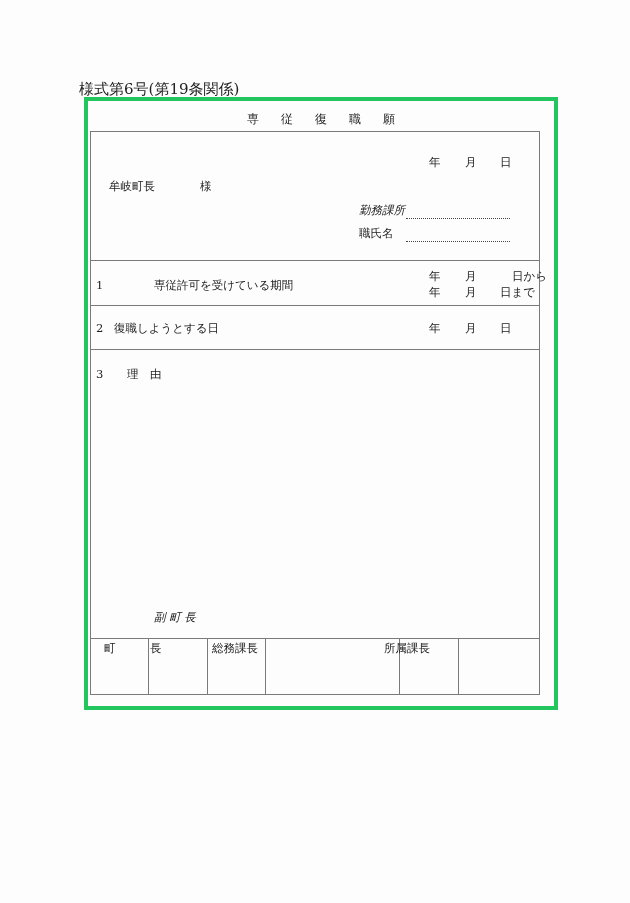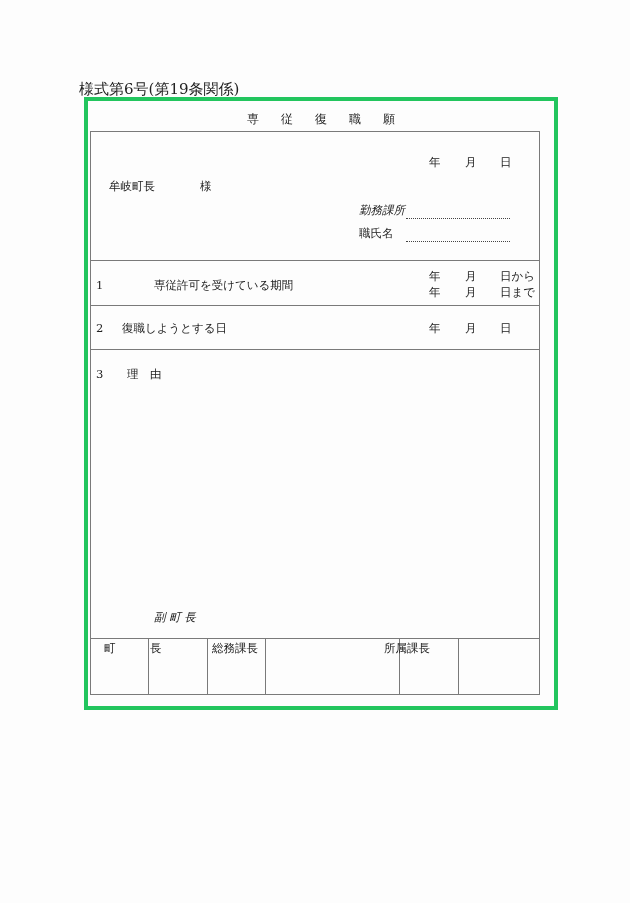--- a/index.html
+++ b/index.html
@@ -41,29 +41,29 @@
 
 <span class="abs t" style="left:359px;top:226px;">職氏名</span>
 <span class="abs" style="left:406px;top:227px;"><span class="dots"></span></span>
 
 <div class="hline" style="top:260px;"></div>
 
 <span class="abs t" style="left:96px;top:278px;">1</span>
 <span class="abs t" style="left:114px;top:278px;margin-left:40px;">専従許可を受けている期間</span>
 <span class="abs t" style="left:429px;top:269px;">年</span>
 <span class="abs t" style="left:465px;top:269px;">月</span>
-<span class="abs t" style="left:500px;top:269px;">日から</span>
+<span class="abs t" style="left:512px;top:269px;">日から</span>
 <span class="abs t" style="left:429px;top:285px;">年</span>
 <span class="abs t" style="left:465px;top:285px;">月</span>
 <span class="abs t" style="left:500px;top:285px;">日まで</span>
 
 <div class="hline" style="top:305px;"></div>
 
 <span class="abs t" style="left:96px;top:321px;">2</span>
-<span class="abs t" style="left:122px;top:321px;">復職しようとする日</span>
+<span class="abs t" style="left:114px;top:321px;">復職しようとする日</span>
 <span class="abs t" style="left:429px;top:321px;">年</span>
 <span class="abs t" style="left:465px;top:321px;">月</span>
 <span class="abs t" style="left:500px;top:321px;">日</span>
 
 <div class="hline" style="top:349px;"></div>
 
 <span class="abs t" style="left:96px;top:367px;">3</span>
 <span class="abs t" style="left:114px;top:367px;margin-left:13px;">理　由</span>
 <div class="abs" style="left:91px;top:385px;width:447px;height:250px;"></div>
 

